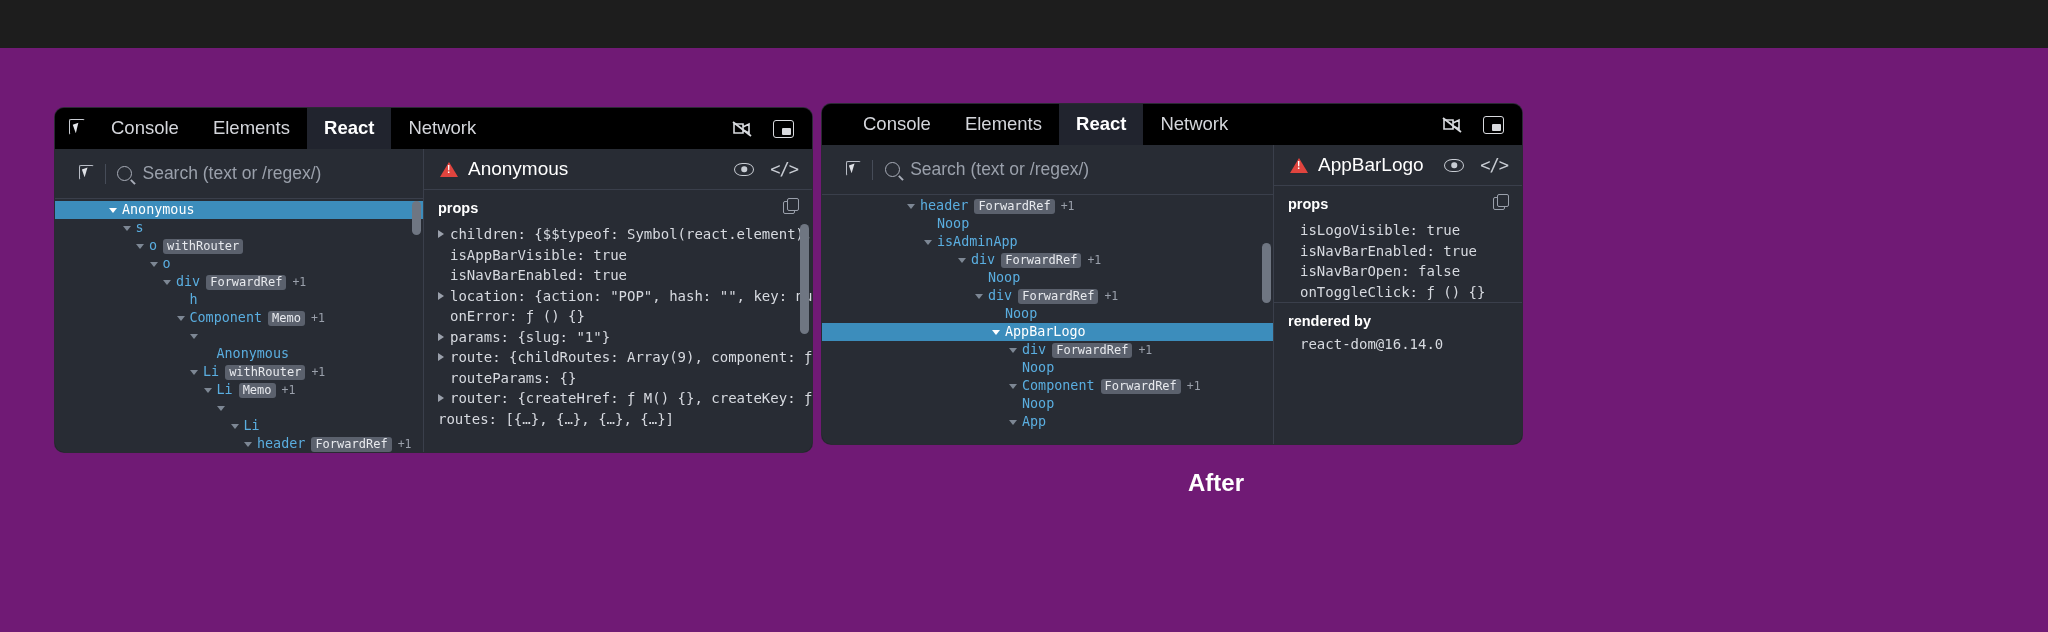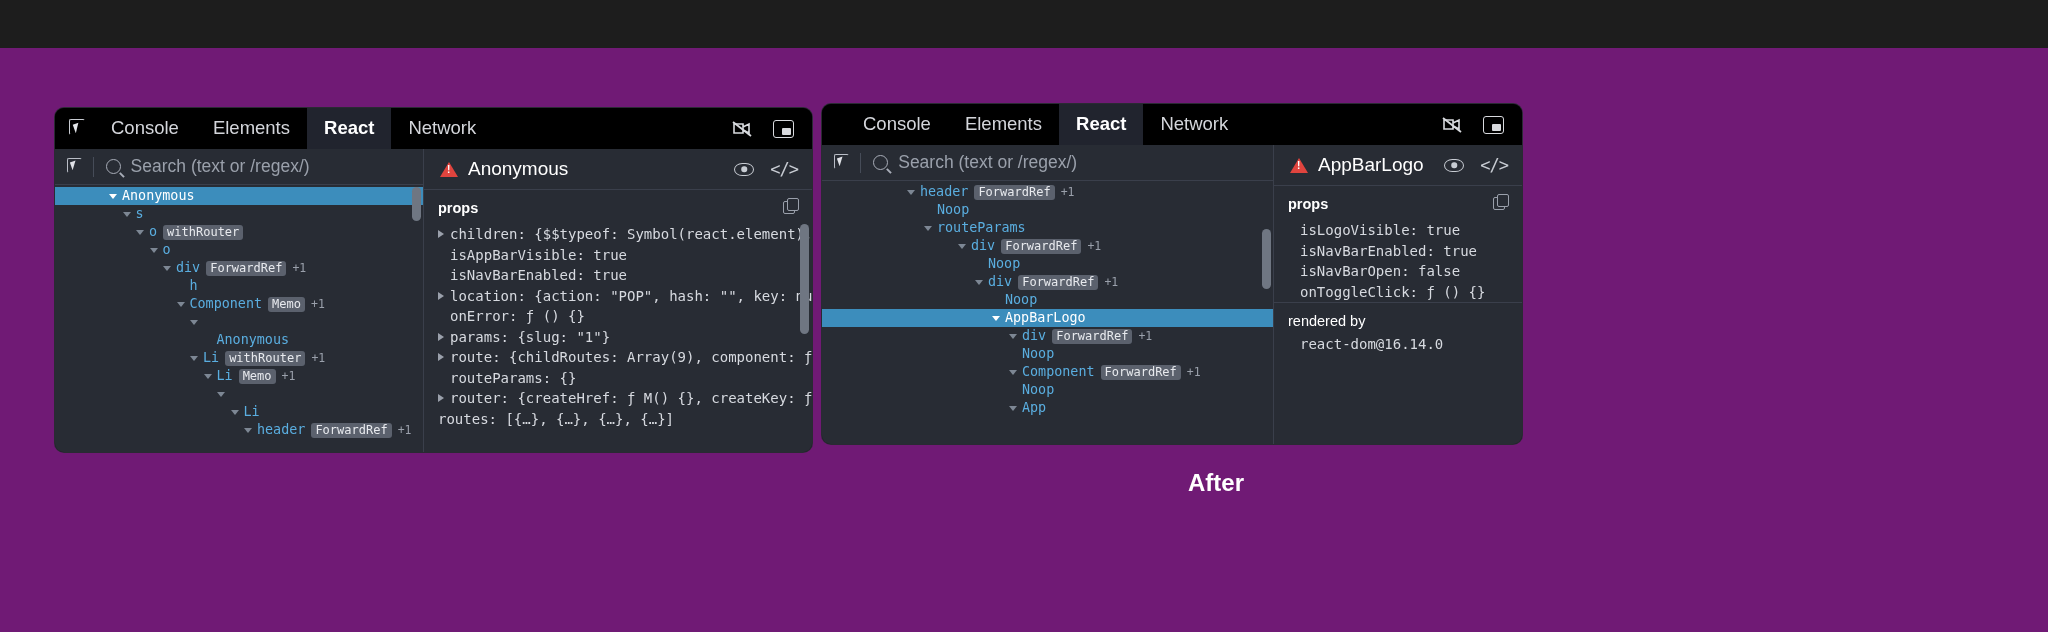--- a/index.html
+++ b/index.html
@@ -114,23 +114,23 @@
   .tree-pane {
     position: relative;
     background: #282c34;
     display: flex;
     flex-direction: column;
     min-width: 0;
   }
   .searchbar {
     display: flex;
     align-items: center;
-    height: 36px;
+    height: 50px;
     border-bottom: 1px solid #3a3f4b;
-    padding-left: 12px;
+    padding-left: 24px;
     flex: 0 0 auto;
   }
   .search-inspect {
     width: 18px; height: 18px;
     position: relative;
     margin-right: 11px;
   }
   .search-inspect::before {
     content: "";
     position: absolute;
@@ -366,21 +366,21 @@
     border-radius: 5px;
   }
   .rendered-sec {
     border-top: 1px solid #3a3f4b;
     padding: 10px 0 0 14px;
     flex: 0 0 auto;
   }
   .rendered-label {
     color: #ffffff;
     font-size: 14.5px;
-    font-weight: normal;
+    font-weight: bold;
     font-family: "Liberation Sans", sans-serif;
     margin-bottom: 7px;
   }
   .rendered-val {
     color: #d7dae0;
     font-family: "DejaVu Sans Mono", monospace;
     font-size: 14px;
     padding-left: 12px;
   }
 
@@ -611,21 +611,21 @@
                 <span class="plus">+1</span>
               </div>
               <div class="node">
                 <span style="width: 102px; flex: 0 0 auto;"></span>
                 <span class="arrow hidden"></span>
                 <span class="nm">Noop</span>
               </div>
               <div class="node">
                 <span style="width: 102px; flex: 0 0 auto;"></span>
                 <span class="arrow"></span>
-                <span class="nm">routeParams</span>
+                <span class="nm">isAdminApp</span>
               </div>
               <div class="node">
                 <span style="width: 136px; flex: 0 0 auto;"></span>
                 <span class="arrow"></span>
                 <span class="nm">div</span>
                 <span class="badge">ForwardRef</span>
                 <span class="plus">+1</span>
               </div>
               <div class="node">
                 <span style="width: 153px; flex: 0 0 auto;"></span>

